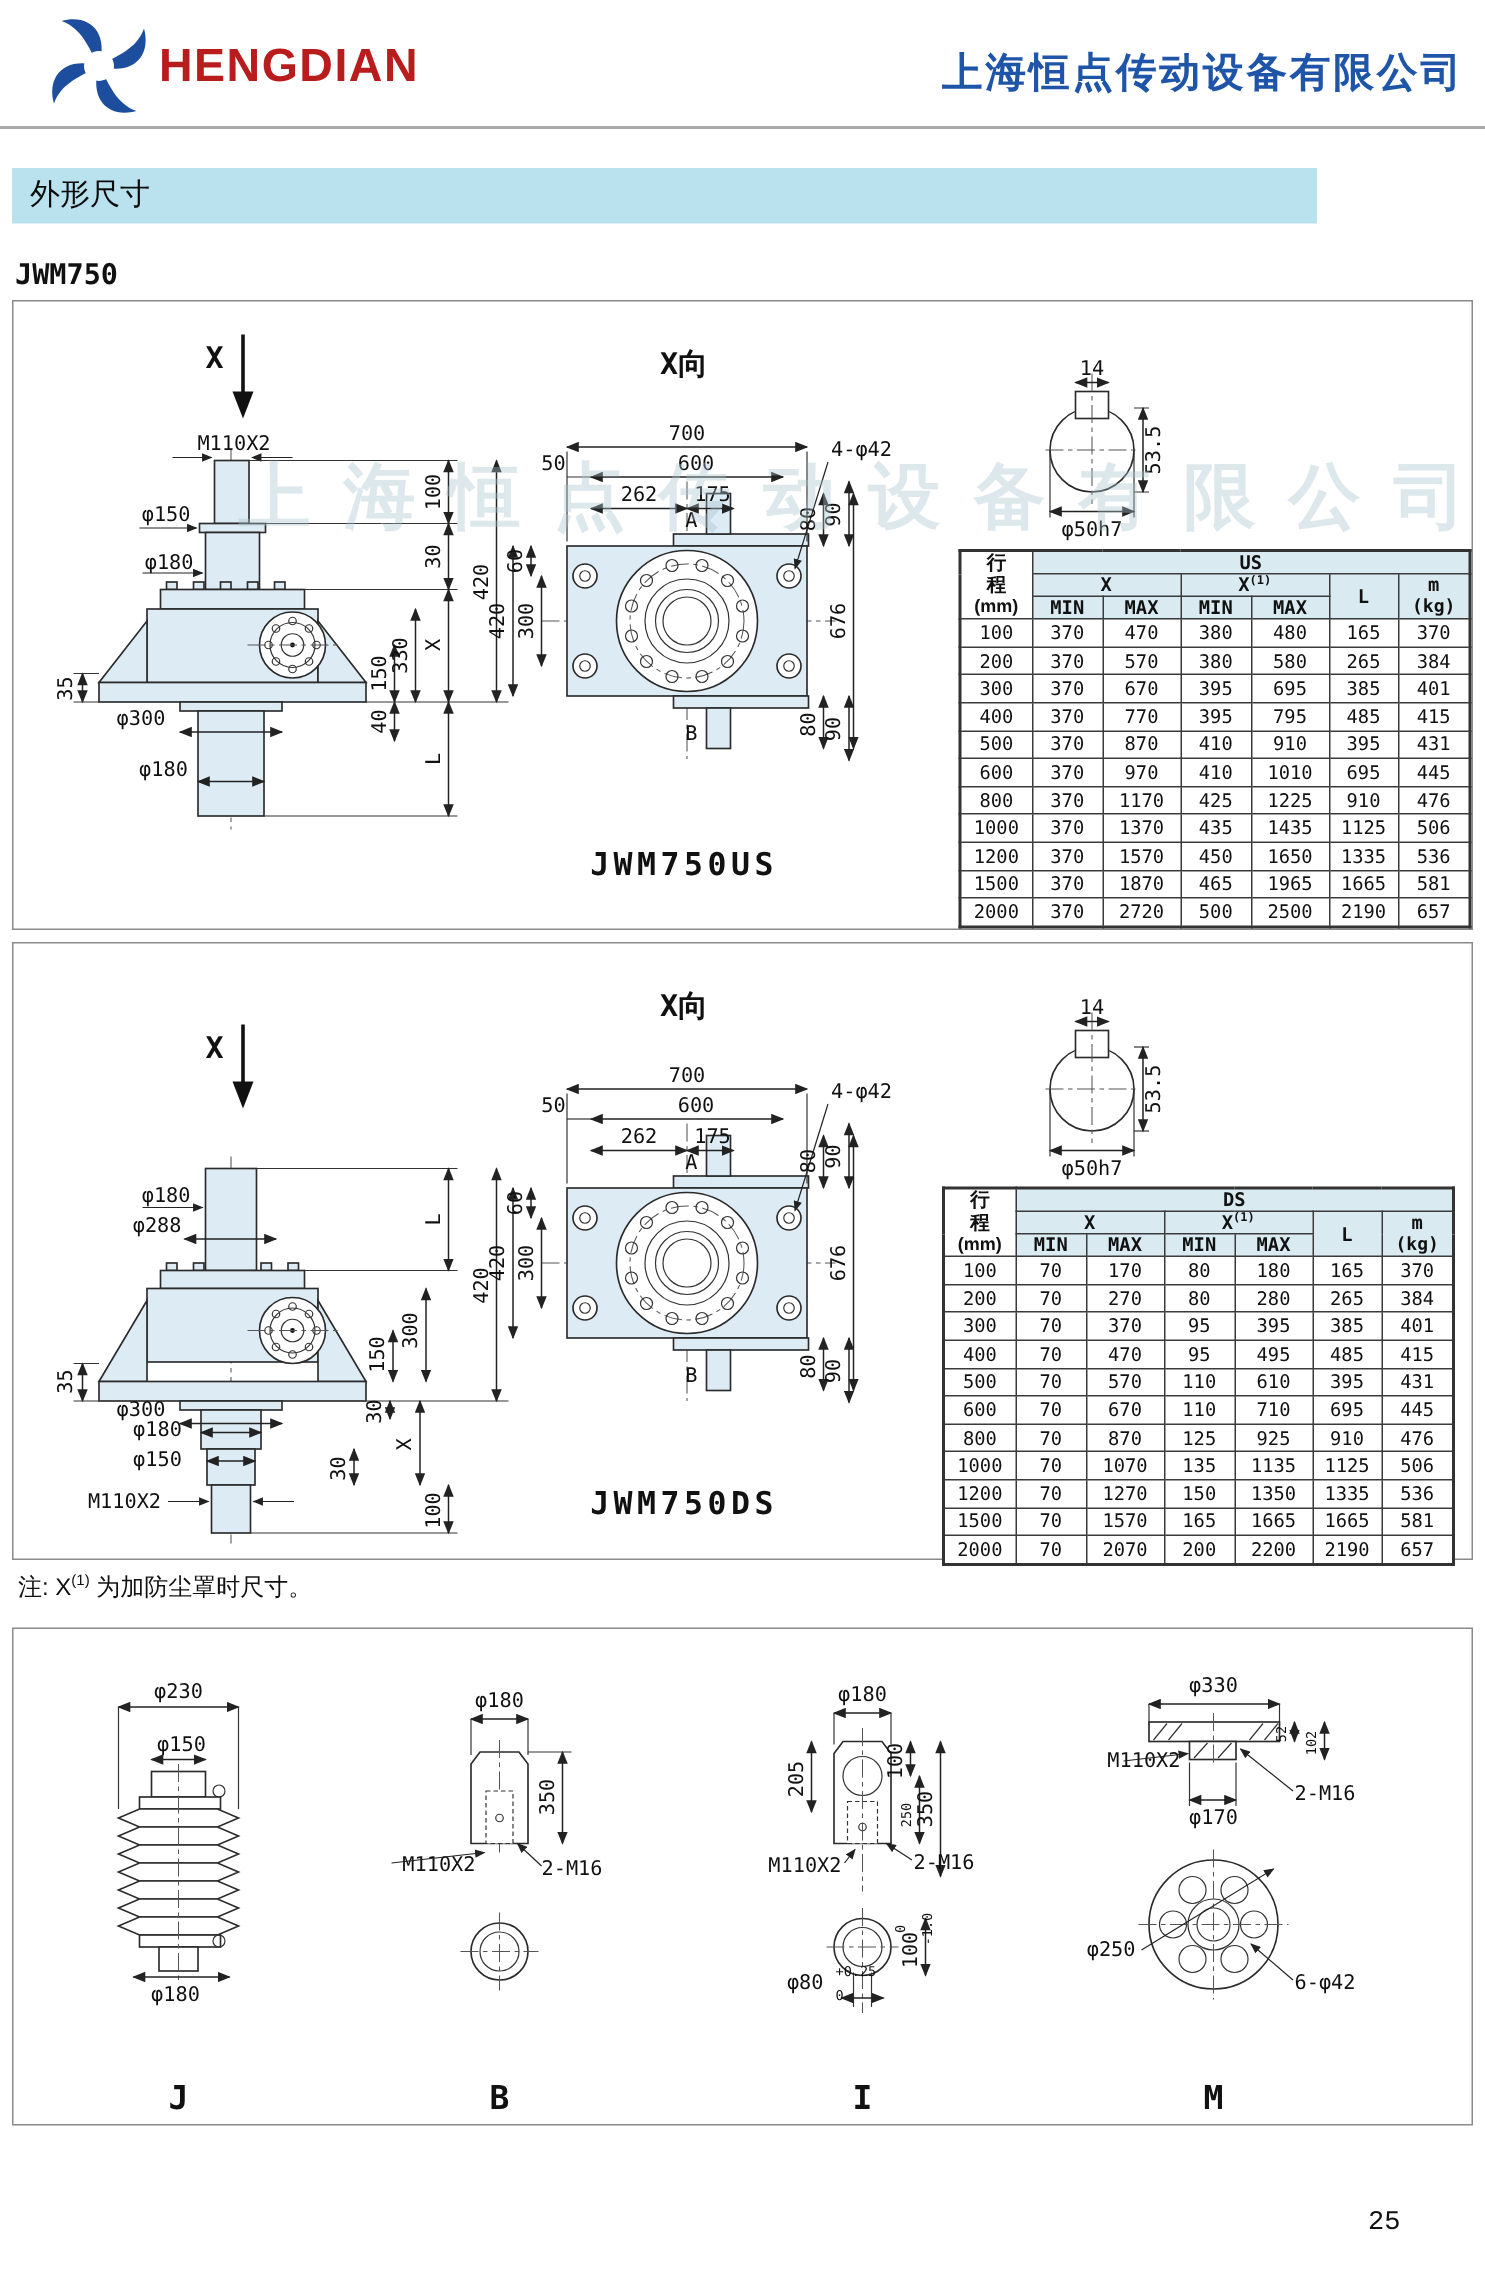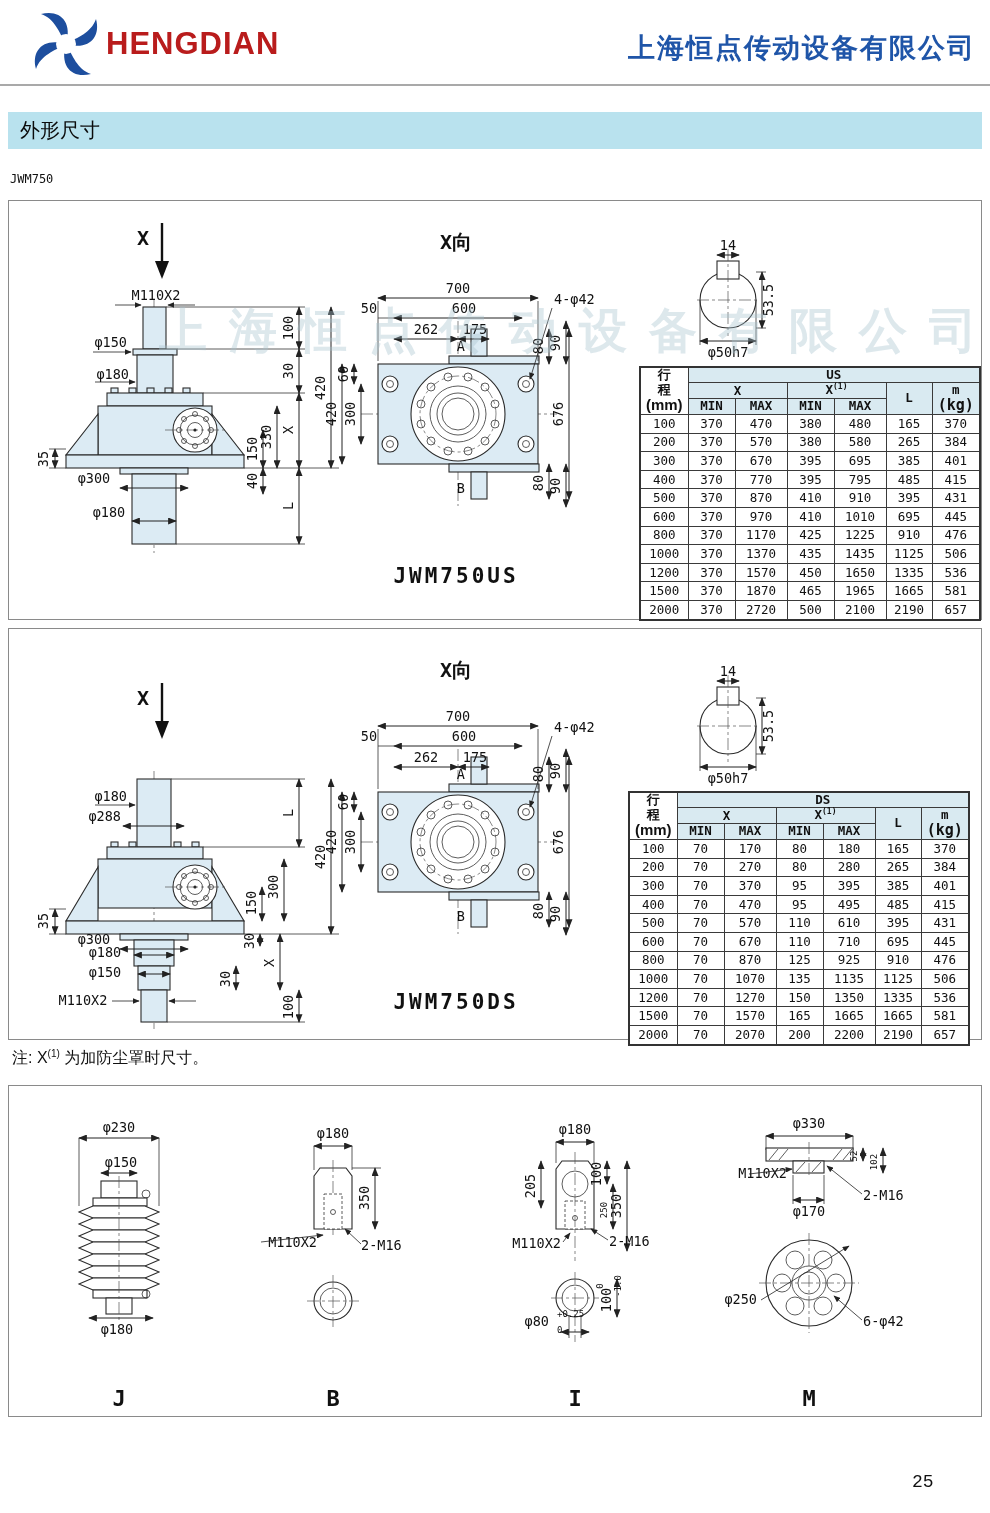--- a/index.html
+++ b/index.html
@@ -2,35 +2,35 @@
 <html><head>
 <meta charset="utf-8">
 <style>
   html,body{margin:0;padding:0;background:#fff}
   body{width:990px;height:1513px;position:relative;font-family:"Liberation Sans",sans-serif;color:#111}
   .abs{position:absolute}
   
   .brand-text{position:absolute;left:106px;top:26px;font-size:31px;font-weight:bold;color:#b91c1c;letter-spacing:1px}
   .company{position:absolute;right:14px;top:30px;font-size:27px;font-weight:bold;color:#1f55a8;letter-spacing:2px}
   .rule{position:absolute;left:0;top:84px;width:990px;height:2px;background:#a9a9a9}
-  .banner{position:absolute;left:8px;top:112px;width:974px;height:37px;background:#b9e2ee;line-height:37px;padding-left:12px;box-sizing:border-box;font-size:20px;color:#0b0b0b}
-  .model{position:absolute;left:10px;top:172px;font-family:"DejaVu Sans Mono",monospace;font-size:12px;font-weight:normal}
+  .banner{position:absolute;left:8px;top:112px;width:870px;height:37px;background:#b9e2ee;line-height:37px;padding-left:12px;box-sizing:border-box;font-size:20px;color:#0b0b0b}
+  .model{position:absolute;left:10px;top:172px;font-family:"DejaVu Sans Mono",monospace;font-size:19px;font-weight:bold}
   .panel{position:absolute;left:8px;width:974px;border:1px solid #8a8a8a;background:#fff;box-sizing:border-box}
   .watermark{position:absolute;left:150px;top:98px;font-size:48px;font-weight:bold;letter-spacing:22px;color:#a8c3cf;opacity:.38;white-space:nowrap;pointer-events:none;z-index:3}
   .note{position:absolute;left:12px;top:1048px;font-size:16px}
   .note sup{font-size:10px}
   .pagenum{position:absolute;left:912px;top:1472px;font-size:18px;font-family:Liberation Mono, monospace}
   
   .dims-table{border-collapse:collapse;table-layout:fixed;width:340px;font-family:"DejaVu Sans Mono",monospace;font-size:12.5px;border:2px solid #333;background:#fff}
   .dims-table th,.dims-table td{border:1px solid #3a3a3a;text-align:center;padding:0;line-height:1.12;font-weight:bold}
   .dims-table thead th{background:#d9eaf1}
   .dims-table th.stroke-h{background:#fff;font-family:"Liberation Sans",sans-serif;font-size:13px;font-weight:bold}
   .dims-table td{height:17px;font-weight:normal}
   .dims-table sup{font-size:8px}
-  .unit{font-size:15px}
+  .unit{font-size:12px}
   
   svg text{font-family:"DejaVu Sans Mono",monospace;font-size:13.5px;fill:#111}
   .part{fill:#dcebf4;stroke:#2b2b2b;stroke-width:1.1}
   .white{fill:#fff;stroke:#2b2b2b;stroke-width:1.1}
   .thin{stroke:#333;stroke-width:.8;fill:none}
   .cl{stroke:#555;stroke-width:.7;stroke-dasharray:12 3 3 3;fill:none}
   .dash{stroke:#333;stroke-width:.8;stroke-dasharray:3 2;fill:#fff}
   .dl{stroke:#222;stroke-width:1;marker-start:url(#ar);marker-end:url(#ar)}
   .ldr{stroke:#222;stroke-width:.8;marker-end:url(#ar);fill:none}
   .big{font-size:20px;font-weight:bold}
@@ -367,21 +367,21 @@
           <td>465</td>
           <td>1965</td>
           <td>1665</td>
           <td>581</td>
         </tr>
         <tr>
           <td>2000</td>
           <td>370</td>
           <td>2720</td>
           <td>500</td>
-          <td>2100</td>
+          <td>2500</td>
           <td>2190</td>
           <td>657</td>
         </tr>
       </tbody>
   </table>
 </div>
 
 <div class="panel" style="top:628px;height:412px">
   <svg width="972" height="410" viewBox="0 0 972 410">
 

